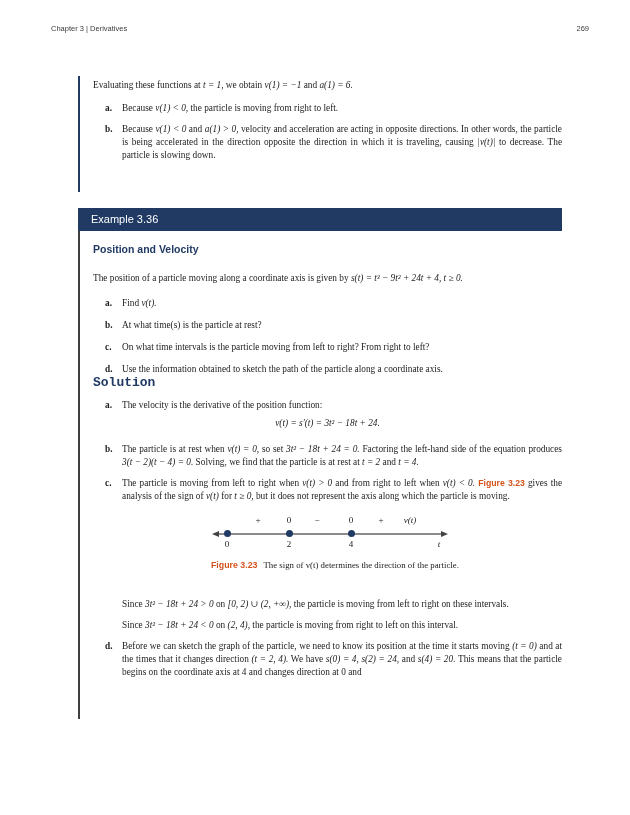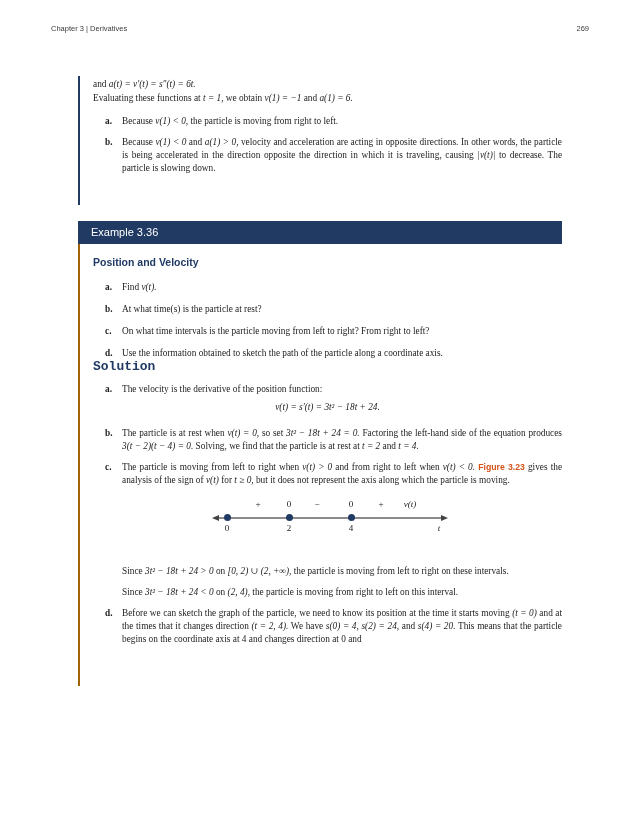--- a/index.html
+++ b/index.html
@@ -38,21 +38,21 @@
     font-size:8.7px;
   }
 
   
   .example { margin:16px 68px 0 78px; }
   .example-bar {
     height:23px; line-height:23px; background:#203A63; color:#ffffff;
     font-family:"Liberation Sans","DejaVu Sans",sans-serif;
     font-size:11px; padding-left:13px;
   }
-  .example-body { border-left:2px solid #a16207; padding:12px 0 40px 13px; }
+  .example-body { border-left:2px solid #404040; padding:12px 0 40px 13px; }
   .subtitle {
     font-family:"Liberation Sans","DejaVu Sans",sans-serif;
     font-size:10.5px; font-weight:bold; color:#203A63;
   }
   .intro { margin-top:16px; }
   .qlist { margin-top:12px; }
   .qlist .li + .li { margin-top:9px; }
   .sol-heading {
     font-family:Liberation Mono, monospace;
     font-size:13px; font-weight:bold; color:#203A63;
@@ -90,21 +90,20 @@
 <div class="page">
 
   <div class="page-header">
     <span>Chapter 3 | Derivatives</span>
     <span>269</span>
   </div>
 
   <div class="content">
 
     <div class="section1">
-      <p><span>and </span><span class="m">a(t) = v′(t) = s″(t) = 6t.</span></p>
       <p class="p2"><span>Evaluating these functions at </span><span class="m">t = 1,</span><span> we obtain </span><span class="m">v(1) = −1</span><span> and </span><span class="m">a(1) = 6.</span></p>
       <div class="list">
         <div class="li">
           <span class="lbl">a.</span>
           <div class="txt just"><span>Because </span><span class="m">v(1) &lt; 0,</span><span> the particle is moving from right to left.</span></div>
         </div>
         <div class="li">
           <span class="lbl">b.</span>
           <div class="txt just"><span>Because </span><span class="m">v(1) &lt; 0</span><span> and </span><span class="m">a(1) &gt; 0,</span><span> velocity and acceleration are acting in opposite directions. In other words, the particle is being accelerated in the direction opposite the direction in which it is traveling, causing </span><span class="m">|v(t)|</span><span> to decrease. The particle is slowing down.</span></div>
         </div>
@@ -112,20 +111,21 @@
     </div>
 
     <div class="example">
       <div class="example-bar">
         <span>Example 3.36</span>
       </div>
       <div class="example-body">
 
         <div class="subtitle">Position and Velocity</div>
 
+        <p class="intro"><span>The position of a particle moving along a coordinate axis is given by </span><span class="m">s(t) = t³ − 9t² + 24t + 4, t ≥ 0.</span></p>
 
         <div class="list qlist">
           <div class="li">
             <span class="lbl">a.</span>
             <div class="txt"><span>Find </span><span class="m">v(t).</span></div>
           </div>
           <div class="li">
             <span class="lbl">b.</span>
             <div class="txt"><span>At what time(s) is the particle at rest?</span></div>
           </div>
@@ -173,20 +173,23 @@
                 <span class="nl-top" style="left:103px">−</span>
                 <span class="nl-top" style="left:137px">0</span>
                 <span class="nl-top" style="left:167px">+</span>
                 <span class="nl-top ital" style="left:196px">v(t)</span>
                 <span class="nl-bot" style="left:13px">0</span>
                 <span class="nl-bot" style="left:75px">2</span>
                 <span class="nl-bot" style="left:137px">4</span>
                 <span class="nl-bot ital" style="left:225px">t</span>
               </div>
 
+              <p class="caption">
+                <span class="figcap">Figure 3.23</span><span>The sign of v(t) determines the direction of the particle.</span>
+              </p>
 
               <div class="gap"></div>
 
               <div class="since just"><span>Since </span><span class="m">3t² − 18t + 24 &gt; 0</span><span> on </span><span class="m">[0, 2) ∪ (2, +∞),</span><span> the particle is moving from left to right on these intervals.</span></div>
               <div class="since"><span>Since </span><span class="m">3t² − 18t + 24 &lt; 0</span><span> on </span><span class="m">(2, 4),</span><span> the particle is moving from right to left on this interval.</span></div>
             </div>
           </div>
 
           <div class="li">
             <span class="lbl">d.</span>

